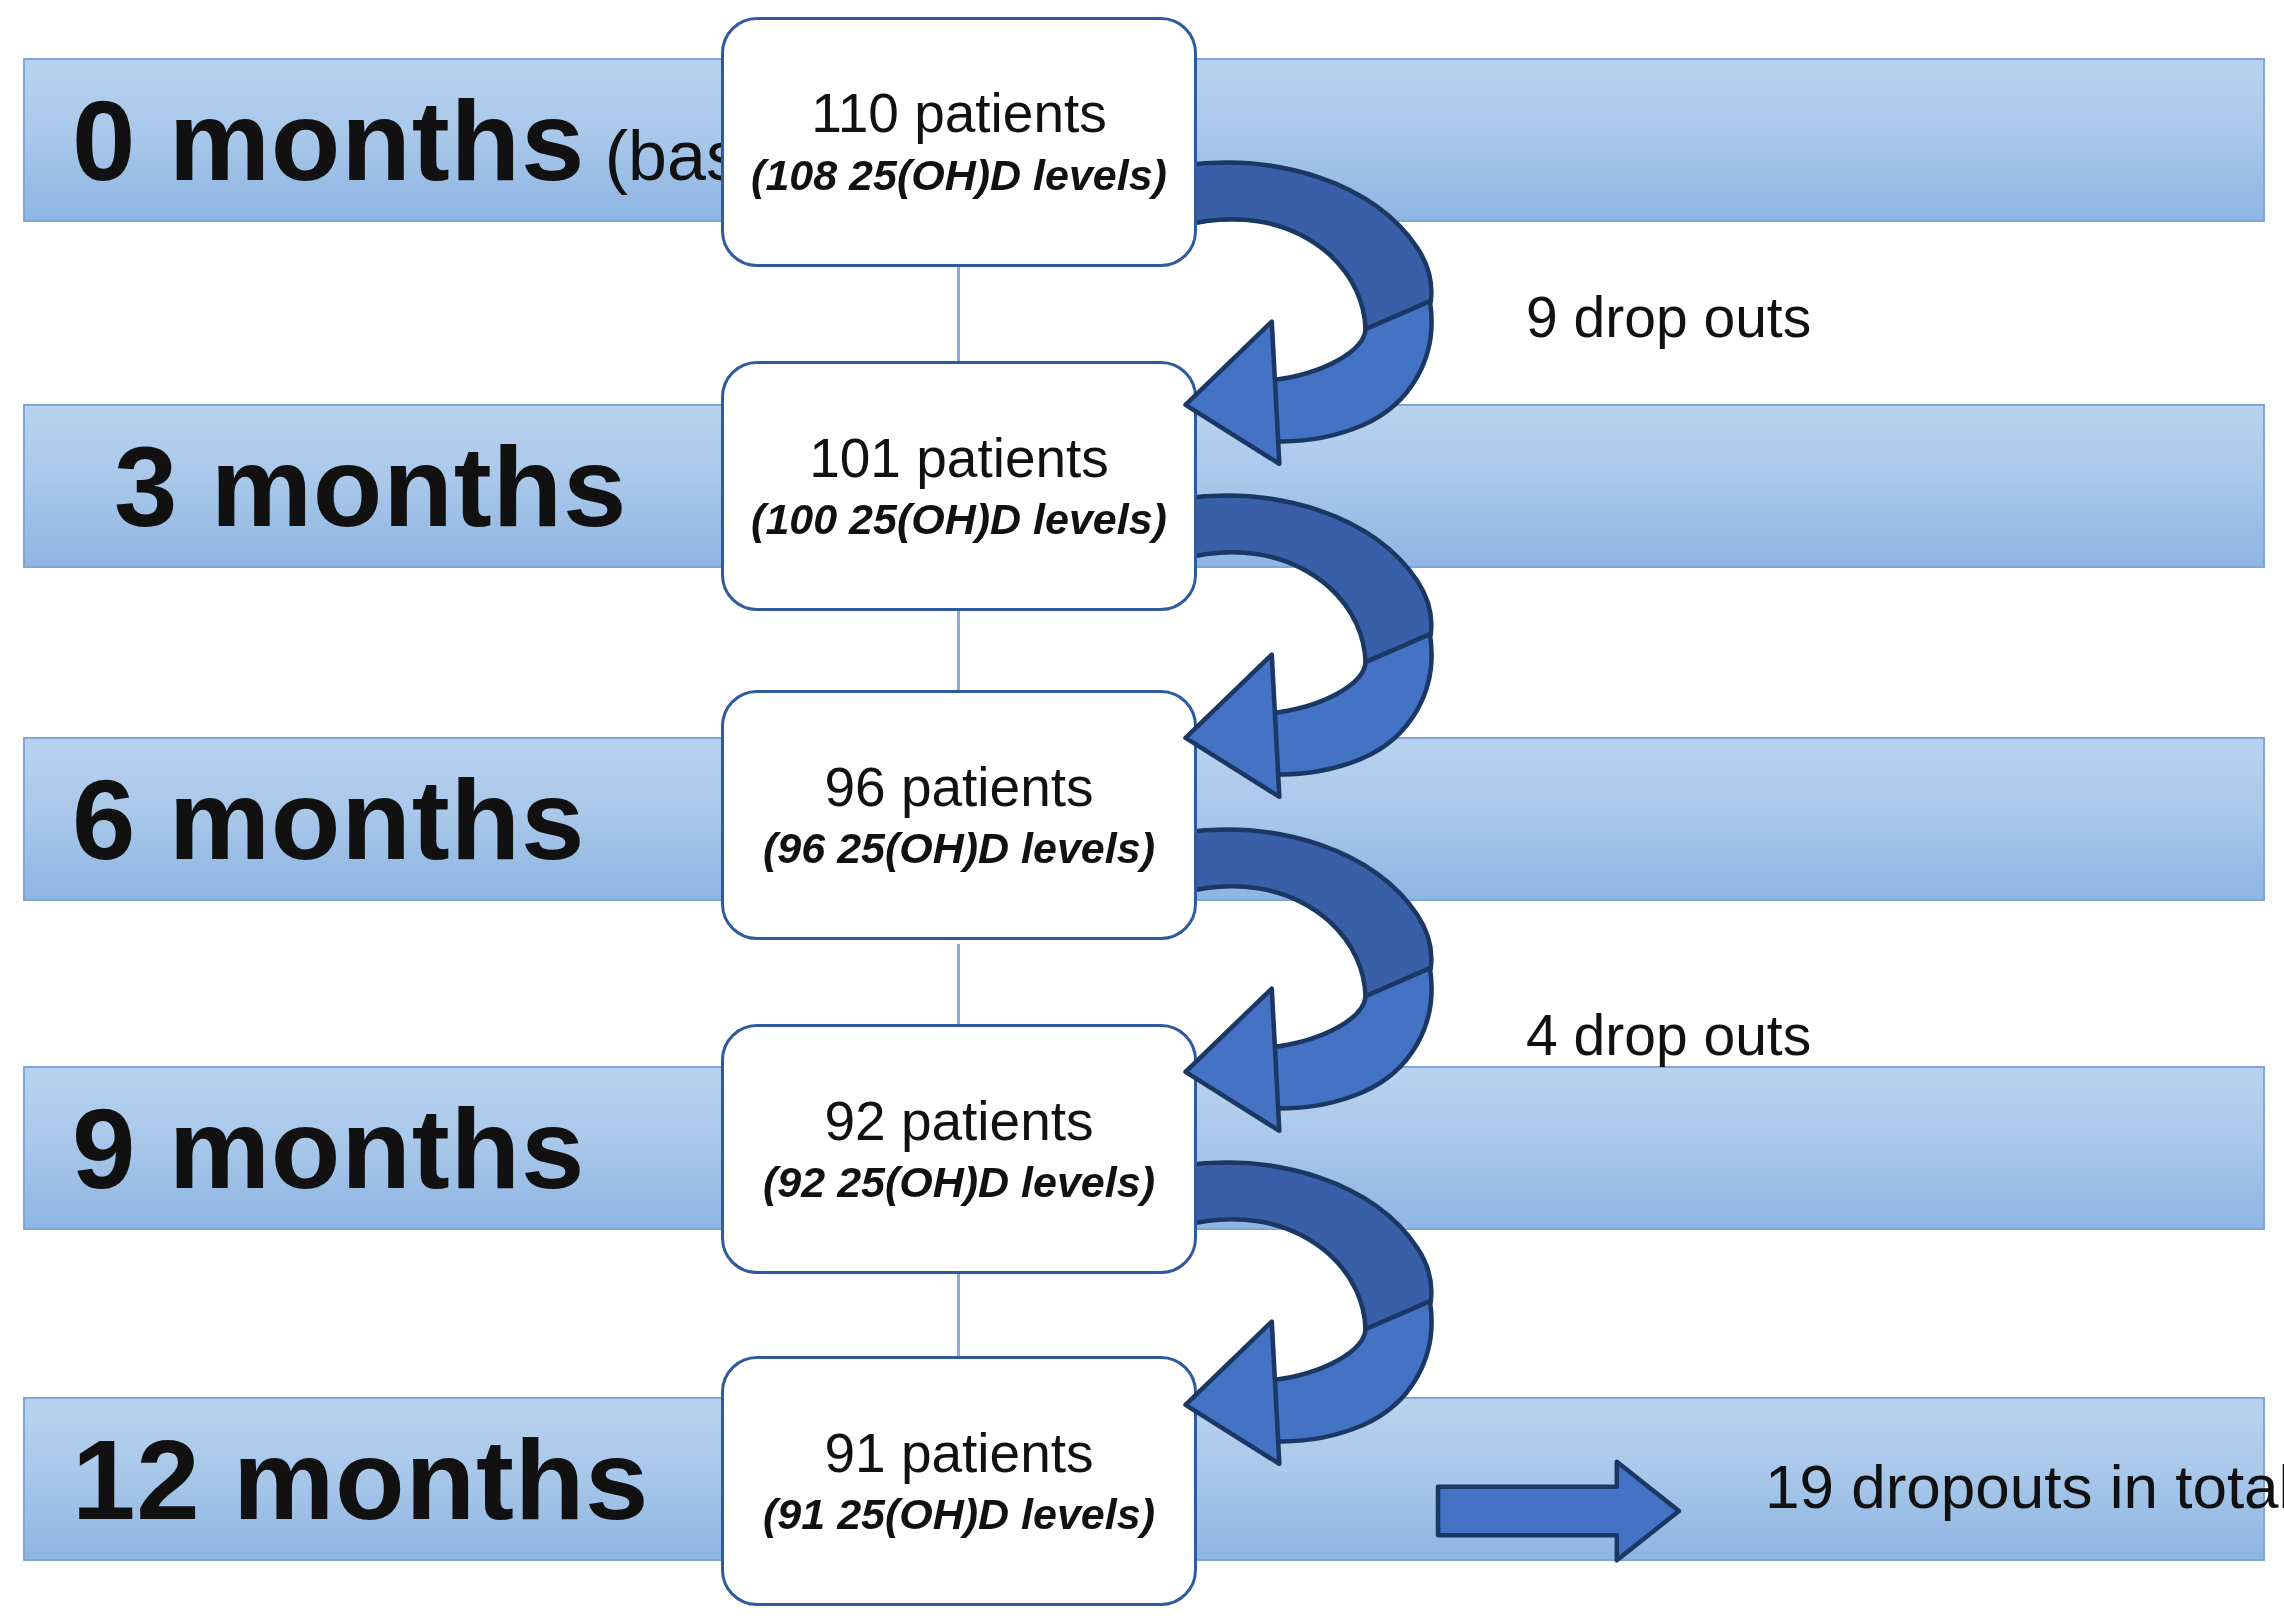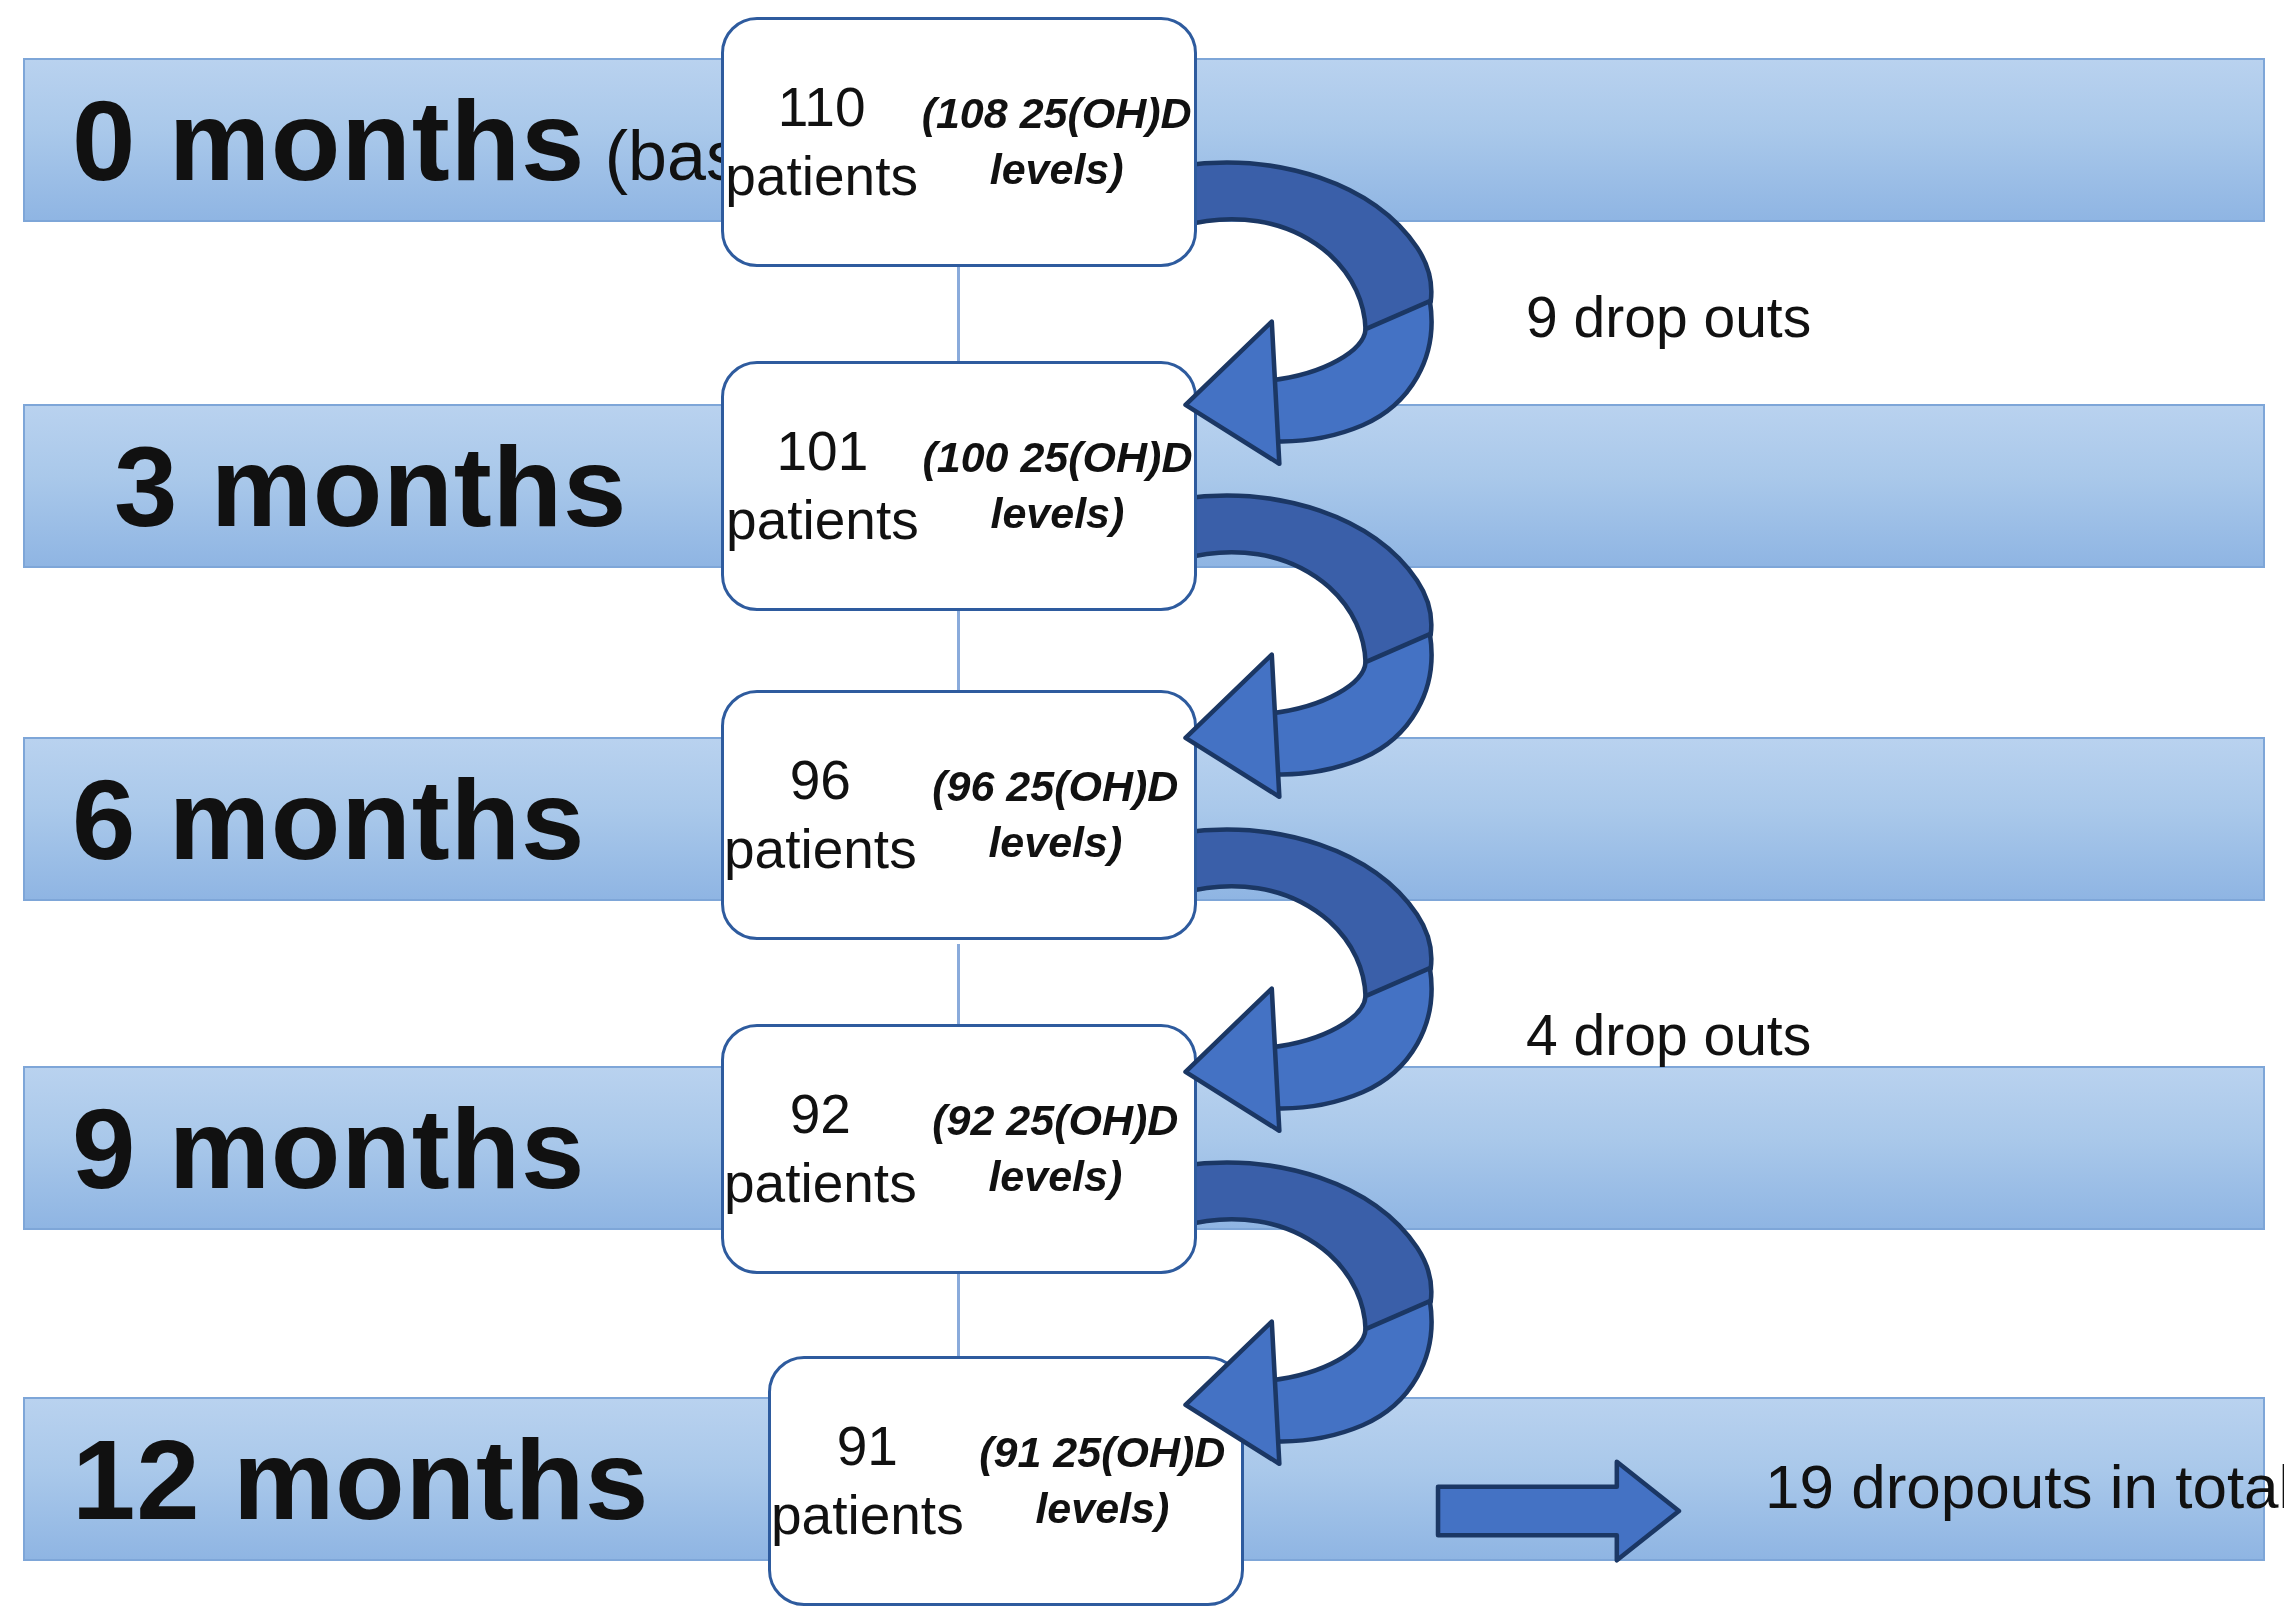--- a/index.html
+++ b/index.html
@@ -34,28 +34,28 @@
   .connector.c1{top:611px;height:83px;}
   .connector.c2{top:944px;height:80px;}
   .connector.c3{top:1274px;height:82px;}
   
   .pbox{
     position:absolute;left:721px;width:476px;height:250px;
     background:#ffffff;
     border:3.8px solid var(--box-border,#2e5b9e);
     border-radius:36px;
     box-sizing:border-box;
-    display:flex;flex-direction:row;align-items:center;justify-content:center;
+    display:flex;flex-direction:column;align-items:center;justify-content:center;
     text-align:center;
   }
   .pbox.b0{top:16.7px;z-index:50;}
   .pbox.b1{top:361px;z-index:40;}
   .pbox.b2{top:690px;z-index:30;}
   .pbox.b3{top:1024px;z-index:20;}
-  .pbox.b4{top:1356px;z-index:10;margin-left:47px;}
+  .pbox.b4{top:1356px;z-index:10;}
   .p-main{font-size:55px;font-weight:400;line-height:1.25;}
   .p-sub{font-size:43px;font-weight:600;font-style:italic;line-height:1.3;}
   
   .curved-arrow{position:absolute;left:1181px;width:261px;height:312px;}
   .curved-arrow.a0{top:155px;z-index:45;}
   .curved-arrow.a1{top:488px;z-index:35;}
   .curved-arrow.a2{top:822px;z-index:25;}
   .curved-arrow.a3{top:1155px;z-index:15;}
   .arrow-dark{fill:var(--arrow-dark,#3a5fa9);stroke:var(--arrow-outline,#1b3764);stroke-width:6;stroke-linejoin:round;}
   .arrow-light{fill:var(--arrow-light,#4472c4);stroke:var(--arrow-outline,#1b3764);stroke-width:6;stroke-linejoin:round;}

